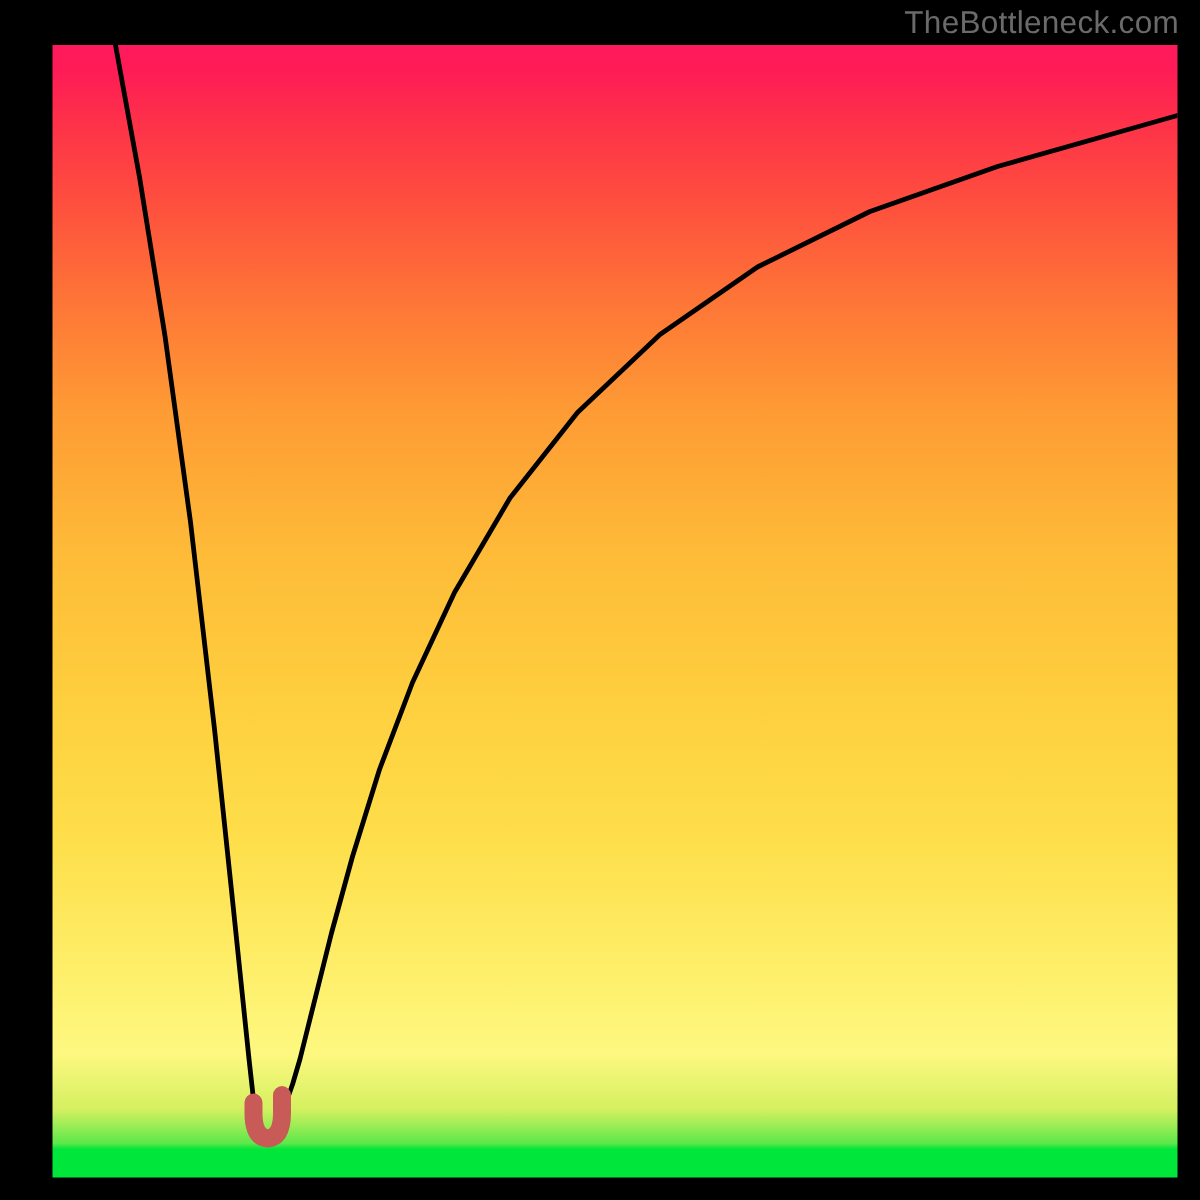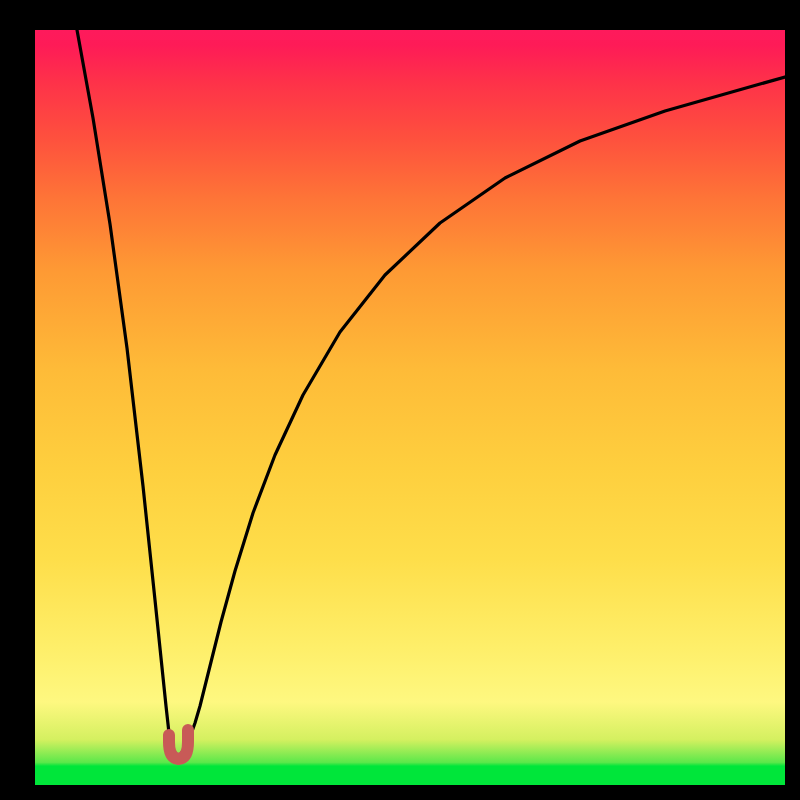--- a/index.html
+++ b/index.html
@@ -96,13 +96,14 @@
                L 630 81
                L 750 47" fill="none" stroke="#000" stroke-width="3.2" stroke-linejoin="round" stroke-linecap="round"></path>
 
       <path d="M 134 705
                L 134 712
                Q 134 728 143.5 729
                Q 153 728 153 712
                L 153 700" fill="none" stroke="#c85a57" stroke-width="12" stroke-linecap="round" stroke-linejoin="round"></path>
     </svg>
   </div>
+  <div class="watermark">TheBottleneck.com</div>
 </div>
 
 </body></html>

